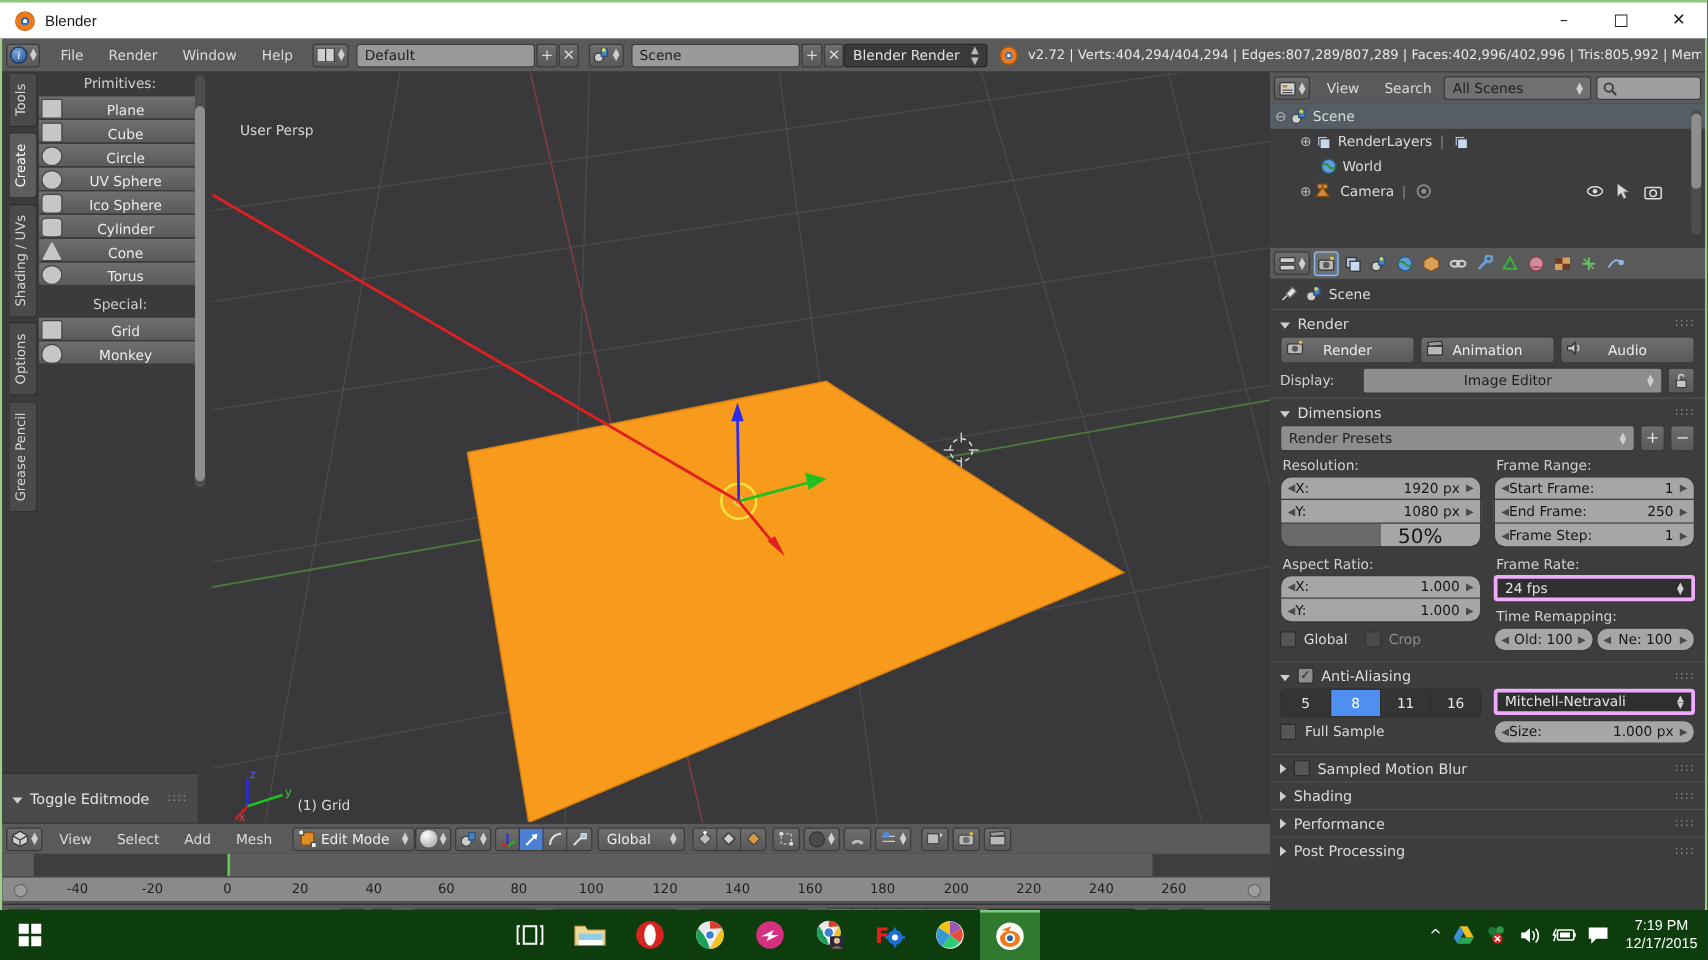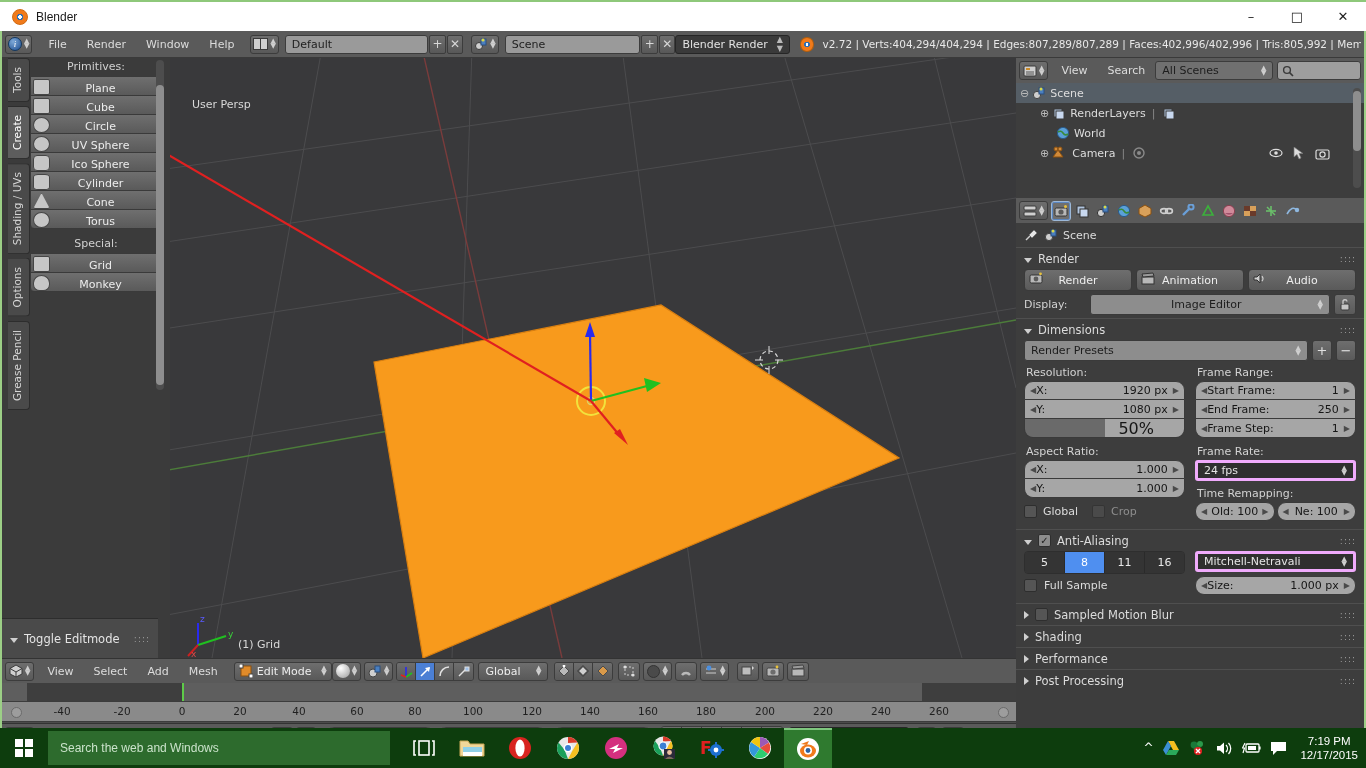--- a/index.html
+++ b/index.html
@@ -1097,23 +1097,20 @@
 
   <div class="taskbar">
     <div class="start">
       <div class="winlogo">
           <i></i>
           <i></i>
           <i></i>
           <i></i>
         </div>
     </div>
-    <div class="searchbar">
-      <span>Search the web and Windows</span>
-    </div>
 
     <div class="tb-apps">
       <div class="tapp">
         <svg width="22" height="18" viewBox="0 0 22 18">
           <rect x="6" y="2" width="10" height="14" fill="none" stroke="#ffffff" stroke-width="1.6"></rect>
           <path d="M3 2 L1 2 L1 16 L3 16" fill="none" stroke="#ffffff" stroke-width="1.6"></path>
           <path d="M19 2 L21 2 L21 16 L19 16" fill="none" stroke="#ffffff" stroke-width="1.6"></path>
         </svg>
       </div>
       <div class="tapp">

